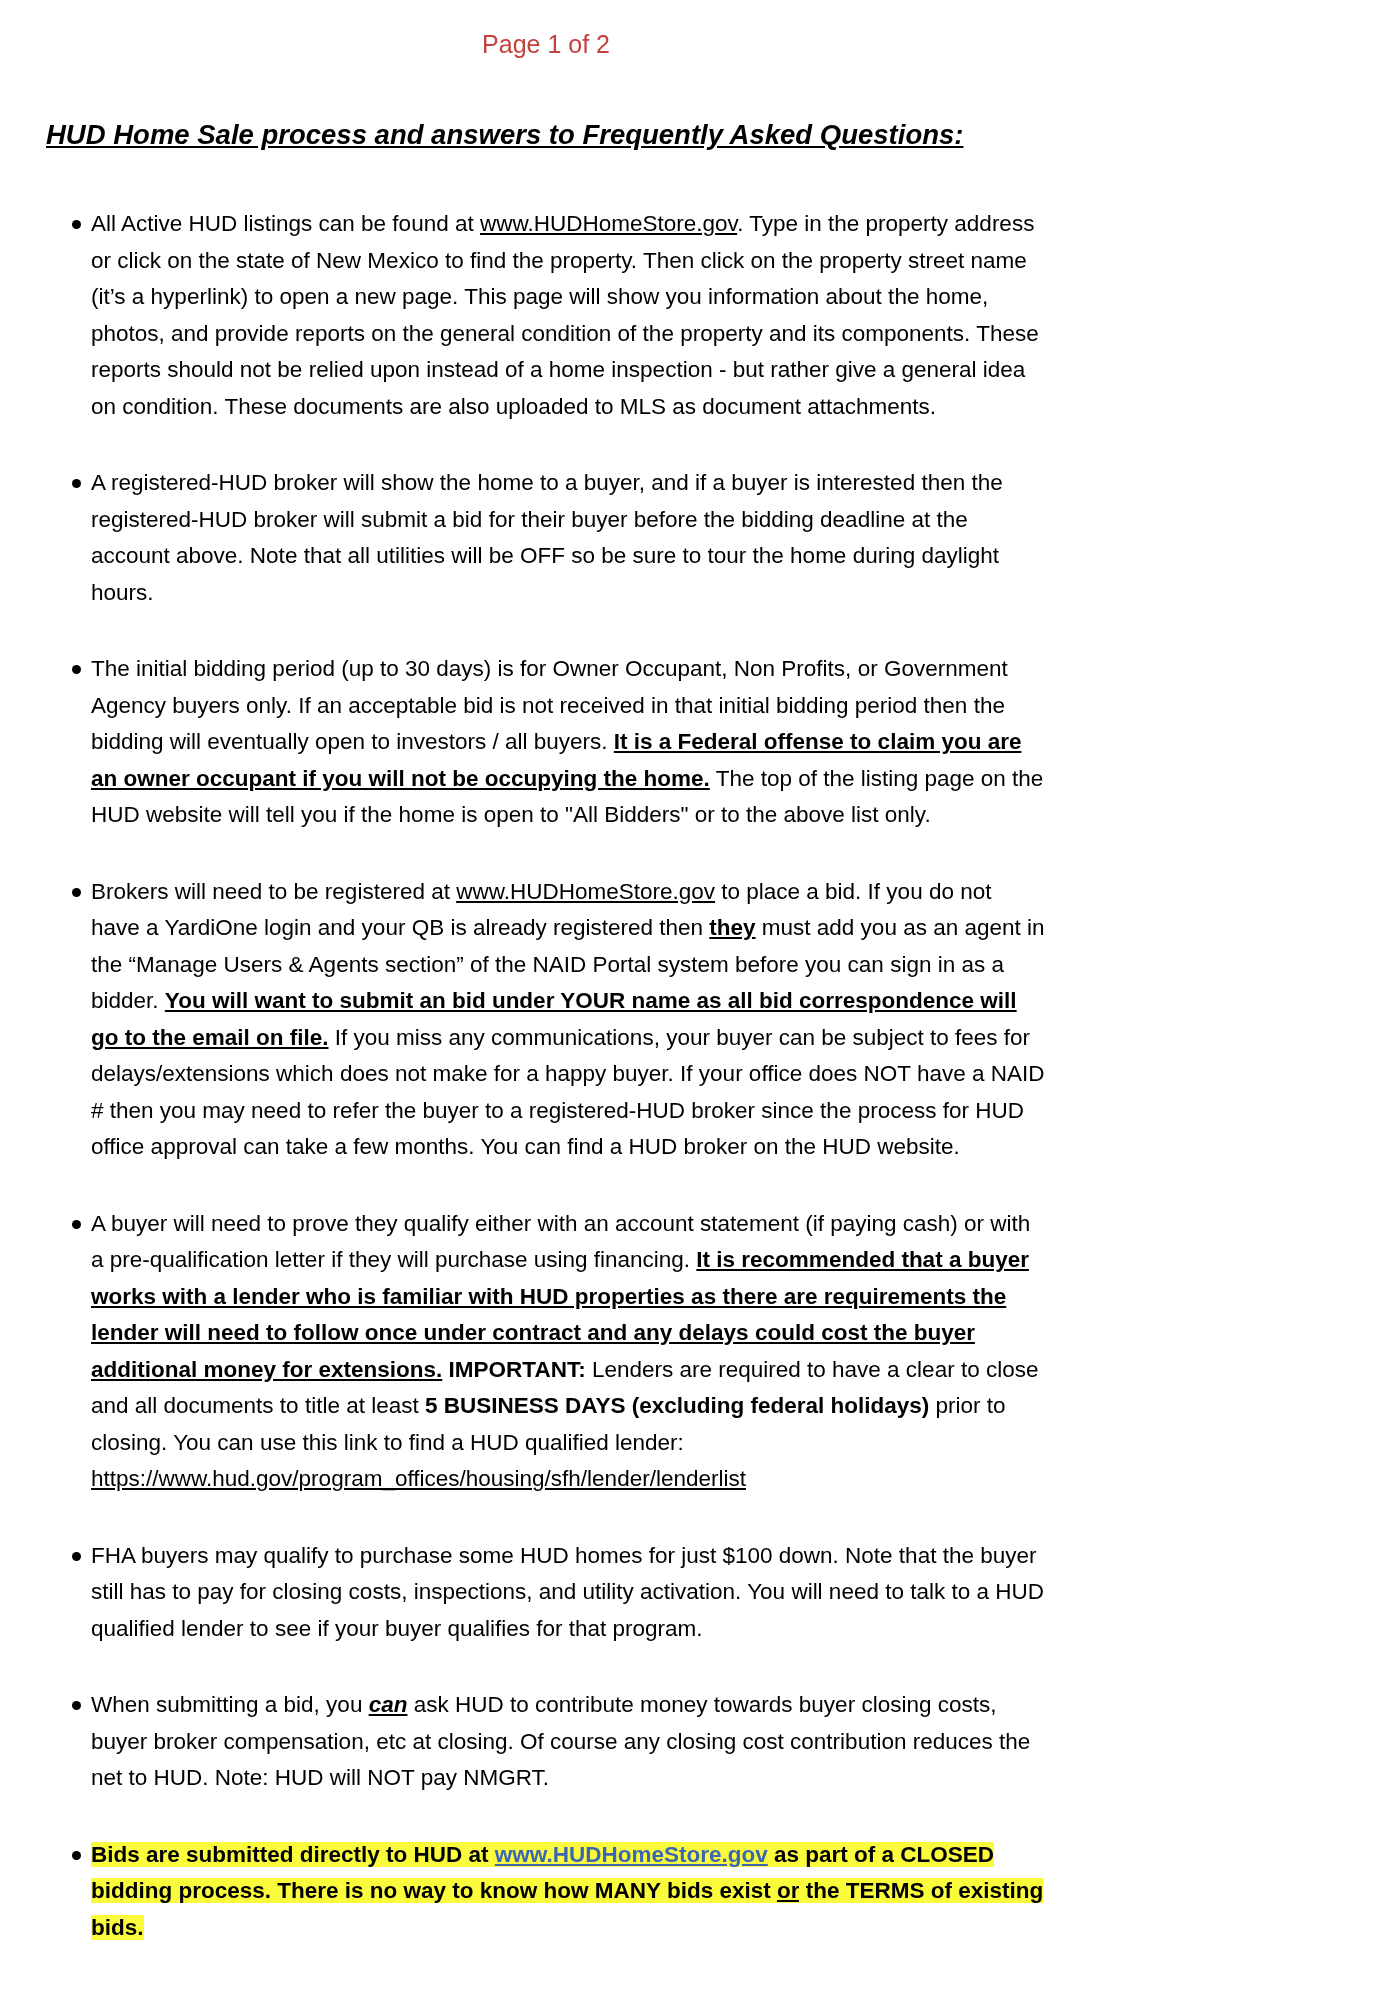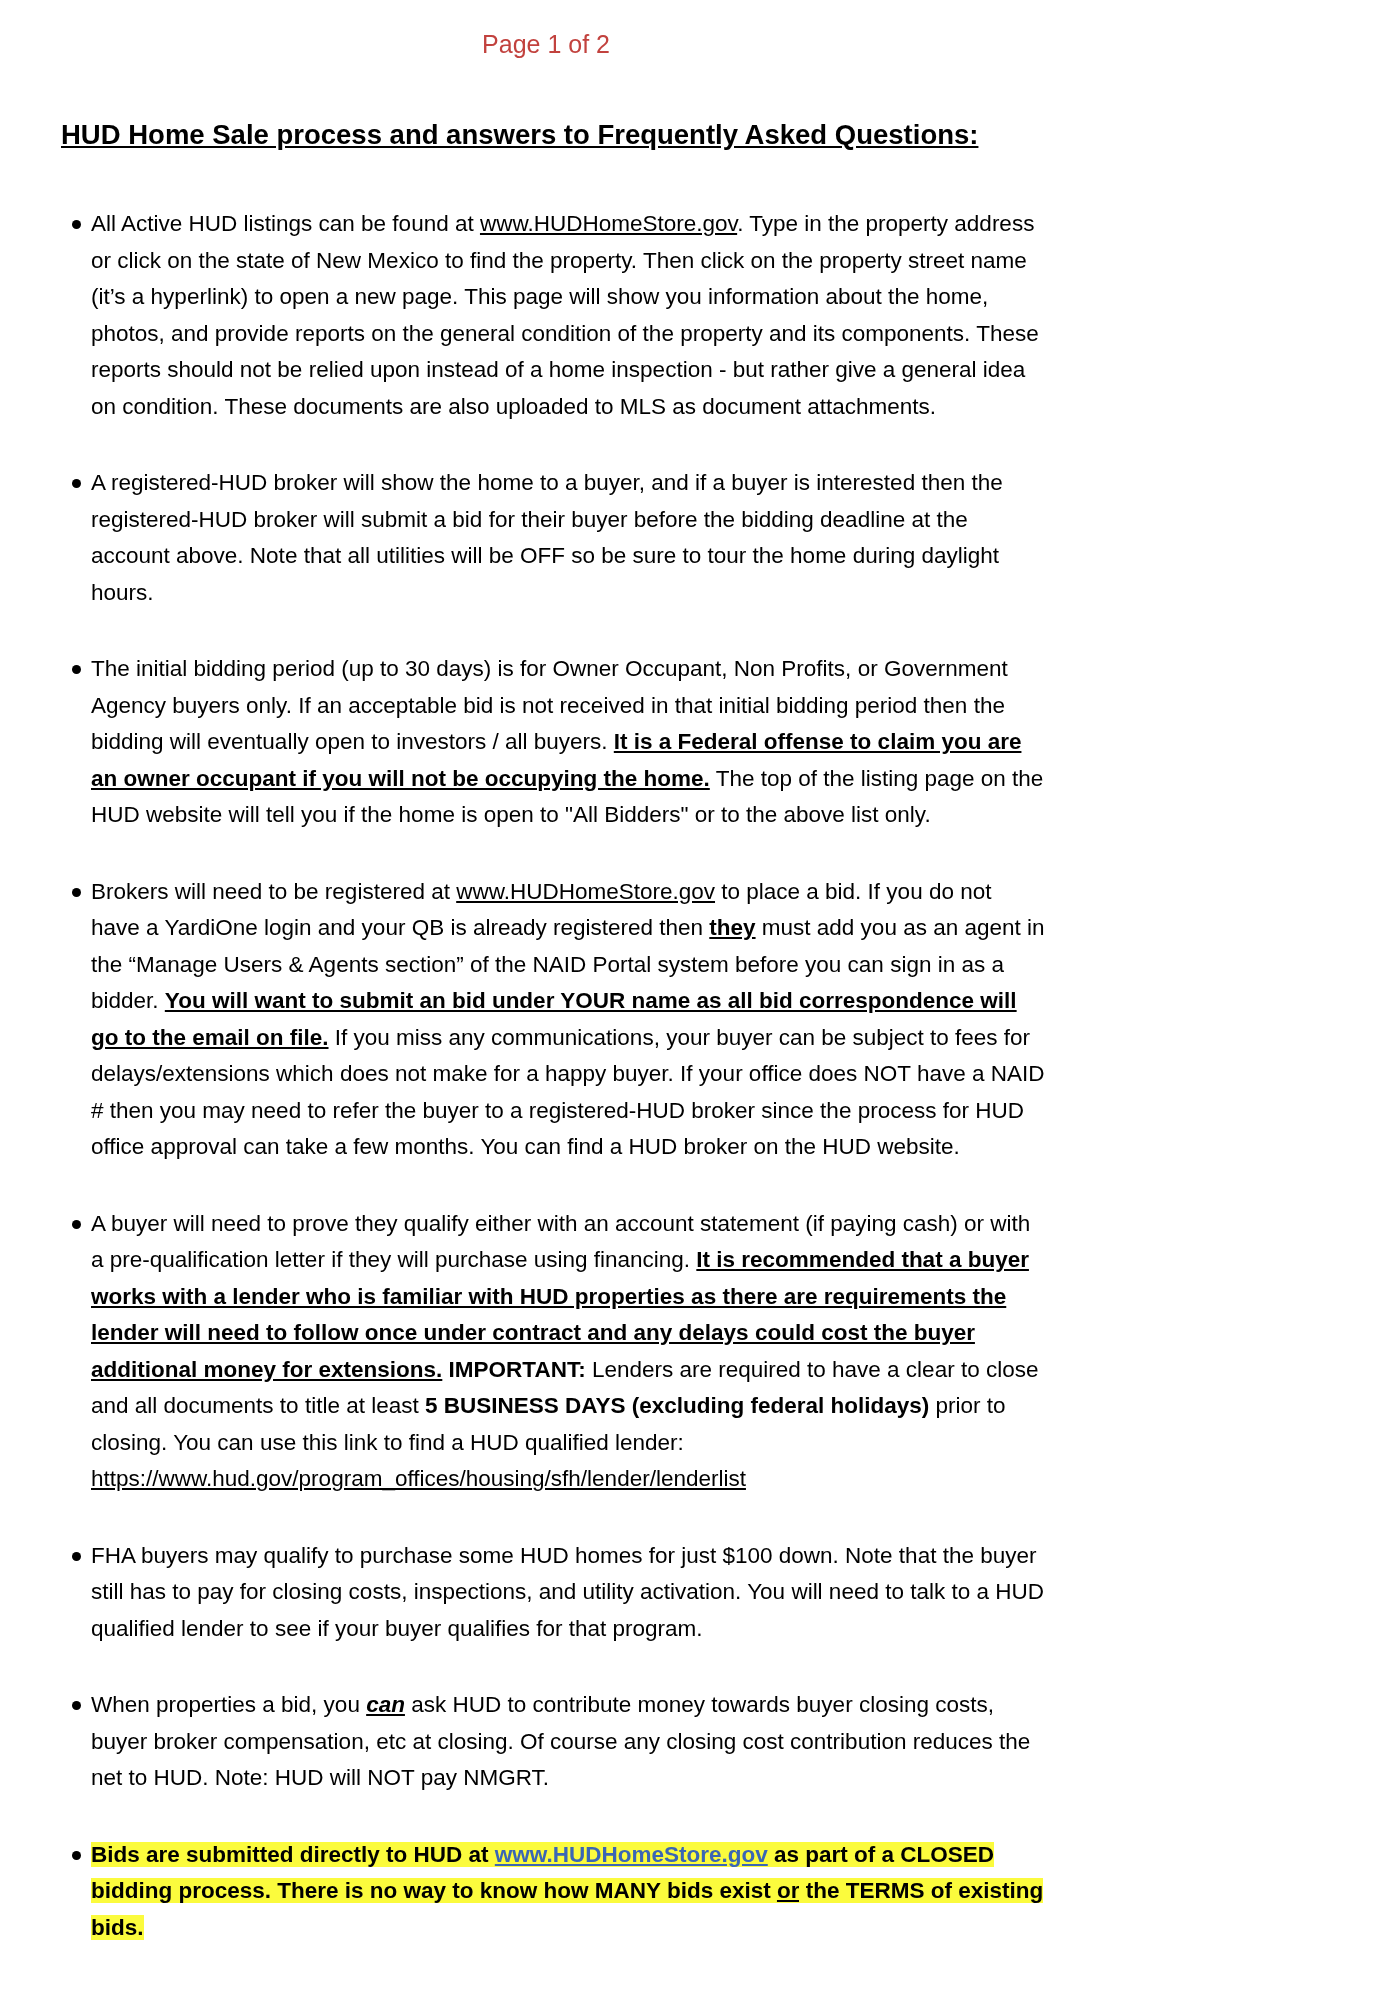--- a/index.html
+++ b/index.html
@@ -28,26 +28,27 @@
   }
   .page-label {
     width: 1000px;
     text-align: center;
     color: var(--label-red);
     font-size: 25px;
     line-height: 28px;
     margin-bottom: 60px;
   }
   .doc-title {
-    margin: 15px;
+    margin: 0;
     font-size: 27.5px;
     line-height: 34px;
     font-weight: bold;
     text-decoration: underline;
     color: #000000;
+    font-style: italic;
   }
   ul.bullets {
     list-style: none;
     margin: 54px 0 0 24px;
     padding: 0;
     width: 975px;
   }
   ul.bullets > li {
     position: relative;
     padding-left: 21px;
@@ -81,16 +82,16 @@
 
   <h1 class="doc-title" data-interactable="false">HUD Home Sale process and answers to Frequently Asked Questions:</h1>
 
   <ul class="bullets" id="bullet-list" data-interactable="false">
       <li data-interactable="false"><span data-interactable="false">All Active HUD listings can be found at </span><span class="u" data-interactable="true">www.HUDHomeStore.gov</span><span data-interactable="false">. Type in the property address or click on the state of New Mexico to find the property. Then click on the property street name (it’s a hyperlink) to open a new page. This page will show you information about the home, photos, and provide reports on the general condition of the property and its components. These reports should not be relied upon instead of a home inspection - but rather give a general idea on condition. These documents are also uploaded to MLS as document attachments.</span></li>
       <li data-interactable="false"><span data-interactable="false">A registered-HUD broker will show the home to a buyer, and if a buyer is interested then the registered-HUD broker will submit a bid for their buyer before the bidding deadline at the account above. Note that all utilities will be OFF so be sure to tour the home during daylight hours.</span></li>
       <li data-interactable="false"><span data-interactable="false">The initial bidding period (up to 30 days) is for Owner Occupant, Non Profits, or Government Agency buyers only. If an acceptable bid is not received in that initial bidding period then the bidding will eventually open to investors / all buyers. </span><span class="b u" data-interactable="false">It is a Federal offense to claim you are an owner occupant if you will not be occupying the home.</span><span data-interactable="false"> The top of the listing page on the HUD website will tell you if the home is open to "All Bidders" or to the above list only.</span></li>
       <li data-interactable="false"><span data-interactable="false">Brokers will need to be registered at </span><span class="u" data-interactable="true">www.HUDHomeStore.gov</span><span data-interactable="false"> to place a bid. If you do not have a YardiOne login and your QB is already registered then </span><span class="b u" data-interactable="false">they</span><span data-interactable="false"> must add you as an agent in the “Manage Users &amp; Agents section” of the NAID Portal system before you can sign in as a bidder. </span><span class="b u" data-interactable="false">You will want to submit an bid under YOUR name as all bid correspondence will go to the email on file.</span><span data-interactable="false"> If you miss any communications, your buyer can be subject to fees for delays/extensions which does not make for a happy buyer. If your office does NOT have a NAID # then you may need to refer the buyer to a registered-HUD broker since the process for HUD office approval can take a few months. You can find a HUD broker on the HUD website.</span></li>
       <li data-interactable="false"><span data-interactable="false">A buyer will need to prove they qualify either with an account statement (if paying cash) or with a pre-qualification letter if they will purchase using financing. </span><span class="b u" data-interactable="false">It is recommended that a buyer works with a lender who is familiar with HUD properties as there are requirements the lender will need to follow once under contract and any delays could cost the buyer additional money for extensions.</span><span data-interactable="false"> </span><span class="b" data-interactable="false">IMPORTANT:</span><span data-interactable="false"> Lenders are required to have a clear to close and all documents to title at least </span><span class="b" data-interactable="false">5 BUSINESS DAYS (excluding federal holidays)</span><span data-interactable="false"> prior to closing. You can use this link to find a HUD qualified lender: </span><span class="u" data-interactable="true">https://www.hud.gov/program_offices/housing/sfh/lender/lenderlist</span></li>
       <li data-interactable="false"><span data-interactable="false">FHA buyers may qualify to purchase some HUD homes for just $100 down. Note that the buyer still has to pay for closing costs, inspections, and utility activation. You will need to talk to a HUD qualified lender to see if your buyer qualifies for that program.</span></li>
-      <li data-interactable="false"><span data-interactable="false">When properties a bid, you </span><span class="b i u" data-interactable="false">can</span><span data-interactable="false"> ask HUD to contribute money towards buyer closing costs, buyer broker compensation, etc at closing. Of course any closing cost contribution reduces the net to HUD. Note: HUD will NOT pay NMGRT.</span></li>
+      <li data-interactable="false"><span data-interactable="false">When submitting a bid, you </span><span class="b i u" data-interactable="false">can</span><span data-interactable="false"> ask HUD to contribute money towards buyer closing costs, buyer broker compensation, etc at closing. Of course any closing cost contribution reduces the net to HUD. Note: HUD will NOT pay NMGRT.</span></li>
       <li data-interactable="false"><span class="b hl" data-interactable="false">Bids are submitted directly to HUD at </span><span class="b hl u blue" data-interactable="true">www.HUDHomeStore.gov</span><span class="b hl" data-interactable="false"> as part of a CLOSED bidding process. There is no way to know how MANY bids exist </span><span class="b hl u" data-interactable="false">or</span><span class="b hl" data-interactable="false"> the TERMS of existing bids.</span></li>
     </ul>
 </div>
 
 </body></html>

